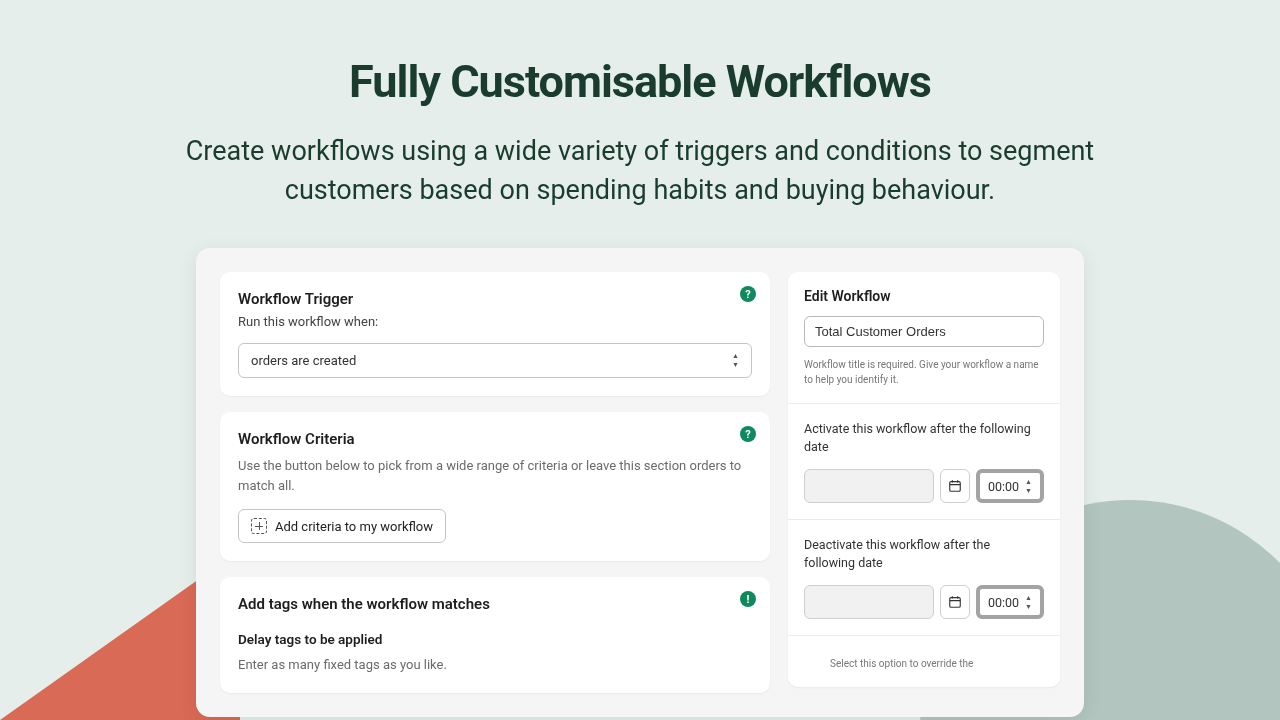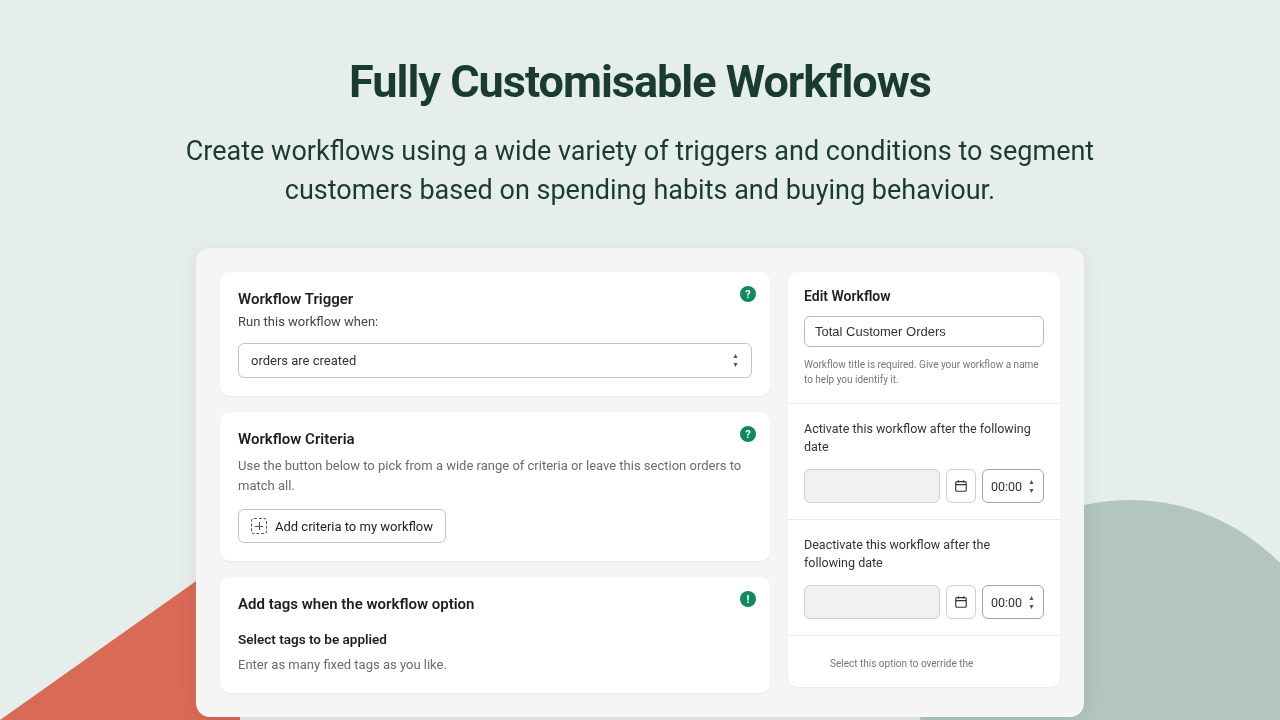--- a/index.html
+++ b/index.html
@@ -192,21 +192,21 @@
     display: flex;
     align-items: center;
     justify-content: center;
   }
   .cal-icon {
     width: 14px;
     height: 14px;
   }
   .time-box {
     height: 34px;
-    border: 1px solid #a3a3a3;
+    border: 4px solid #a3a3a3;
     border-radius: 6px;
     background: #fff;
     padding: 0 8px;
     font-size: 12.5px;
     color: #333;
     display: flex;
     align-items: center;
     gap: 6px;
   }
   .check-row {
@@ -280,22 +280,22 @@
       <div class="card-title">Workflow Criteria</div>
       <div class="card-desc">Use the button below to pick from a wide range of criteria or leave this section orders to match all.</div>
       <div class="btn-outline">
         <span class="dotted-square"></span>
         <span>Add criteria to my workflow</span>
       </div>
     </div>
 
     <div class="card">
       <div class="help-badge">!</div>
-      <div class="card-title">Add tags when the workflow option</div>
-      <div class="subheader">Select tags to be applied</div>
+      <div class="card-title">Add tags when the workflow matches</div>
+      <div class="subheader">Delay tags to be applied</div>
       <div class="card-desc" style="">Enter as many fixed tags as you like.</div>
     </div>
 
   </div>
 
   <div class="col-right">
     <div class="right-card">
 
       <div class="right-section">
         <div class="r-title">Edit Workflow</div>

